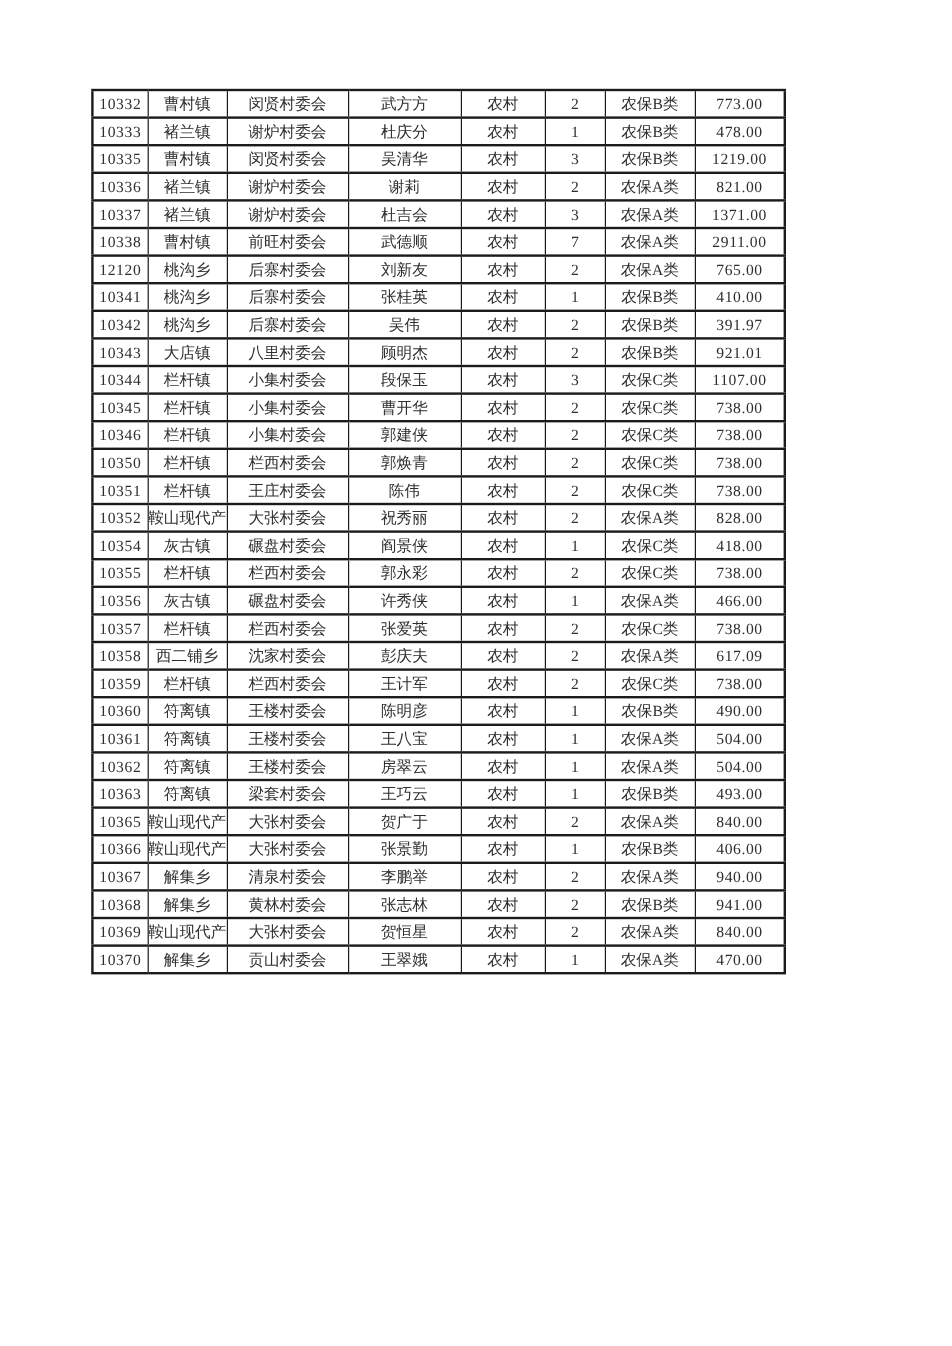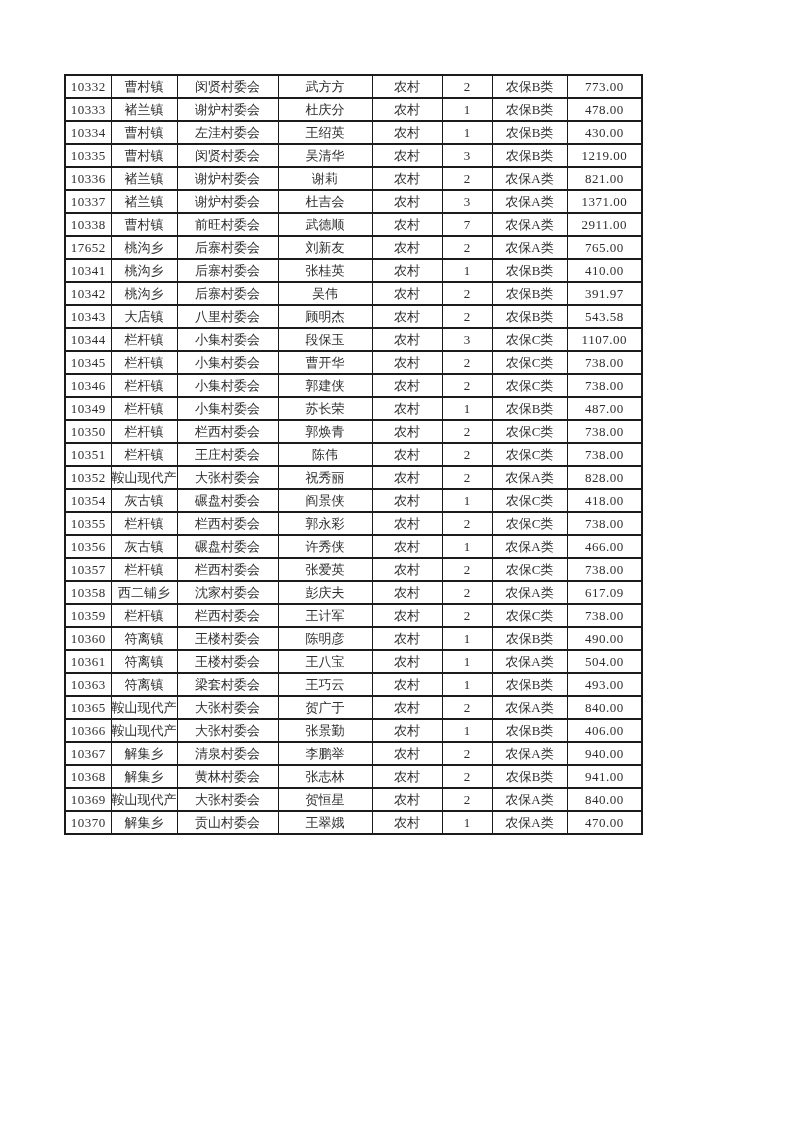--- a/index.html
+++ b/index.html
@@ -15,20 +15,21 @@
   }
   .sheet {
     position: absolute;
     left: 64px;
     top: 74px;
   }
   table.record-table {
     border-collapse: collapse;
     table-layout: fixed;
     border: 2px solid #1b1b1b;
+    margin-left: 12px;
   }
   table.record-table td {
     border: 1px solid #1b1b1b;
     border-top-width: 2px;
     border-bottom-width: 2px;
     height: 21px;
     padding: 0;
     text-align: center;
     vertical-align: middle;
     font-size: 13px;
@@ -76,30 +77,20 @@
           <td class="cell-id">10333</td>
           <td class="cell-town">褚兰镇</td>
           <td class="cell-village">谢炉村委会</td>
           <td class="cell-name">杜庆分</td>
           <td class="cell-type">农村</td>
           <td class="cell-count">1</td>
           <td class="cell-category">农保B类</td>
           <td class="cell-amount">478.00</td>
         </tr>
         <tr>
-          <td class="cell-id">10334</td>
-          <td class="cell-town">曹村镇</td>
-          <td class="cell-village">左洼村委会</td>
-          <td class="cell-name">王绍英</td>
-          <td class="cell-type">农村</td>
-          <td class="cell-count">1</td>
-          <td class="cell-category">农保B类</td>
-          <td class="cell-amount">430.00</td>
-        </tr>
-        <tr>
           <td class="cell-id">10335</td>
           <td class="cell-town">曹村镇</td>
           <td class="cell-village">闵贤村委会</td>
           <td class="cell-name">吴清华</td>
           <td class="cell-type">农村</td>
           <td class="cell-count">3</td>
           <td class="cell-category">农保B类</td>
           <td class="cell-amount">1219.00</td>
         </tr>
         <tr>
@@ -126,21 +117,21 @@
           <td class="cell-id">10338</td>
           <td class="cell-town">曹村镇</td>
           <td class="cell-village">前旺村委会</td>
           <td class="cell-name">武德顺</td>
           <td class="cell-type">农村</td>
           <td class="cell-count">7</td>
           <td class="cell-category">农保A类</td>
           <td class="cell-amount">2911.00</td>
         </tr>
         <tr>
-          <td class="cell-id">17652</td>
+          <td class="cell-id">12120</td>
           <td class="cell-town">桃沟乡</td>
           <td class="cell-village">后寨村委会</td>
           <td class="cell-name">刘新友</td>
           <td class="cell-type">农村</td>
           <td class="cell-count">2</td>
           <td class="cell-category">农保A类</td>
           <td class="cell-amount">765.00</td>
         </tr>
         <tr>
           <td class="cell-id">10341</td>
@@ -163,21 +154,21 @@
           <td class="cell-amount">391.97</td>
         </tr>
         <tr>
           <td class="cell-id">10343</td>
           <td class="cell-town">大店镇</td>
           <td class="cell-village">八里村委会</td>
           <td class="cell-name">顾明杰</td>
           <td class="cell-type">农村</td>
           <td class="cell-count">2</td>
           <td class="cell-category">农保B类</td>
-          <td class="cell-amount">543.58</td>
+          <td class="cell-amount">921.01</td>
         </tr>
         <tr>
           <td class="cell-id">10344</td>
           <td class="cell-town">栏杆镇</td>
           <td class="cell-village">小集村委会</td>
           <td class="cell-name">段保玉</td>
           <td class="cell-type">农村</td>
           <td class="cell-count">3</td>
           <td class="cell-category">农保C类</td>
           <td class="cell-amount">1107.00</td>
@@ -194,30 +185,20 @@
         </tr>
         <tr>
           <td class="cell-id">10346</td>
           <td class="cell-town">栏杆镇</td>
           <td class="cell-village">小集村委会</td>
           <td class="cell-name">郭建侠</td>
           <td class="cell-type">农村</td>
           <td class="cell-count">2</td>
           <td class="cell-category">农保C类</td>
           <td class="cell-amount">738.00</td>
-        </tr>
-        <tr>
-          <td class="cell-id">10349</td>
-          <td class="cell-town">栏杆镇</td>
-          <td class="cell-village">小集村委会</td>
-          <td class="cell-name">苏长荣</td>
-          <td class="cell-type">农村</td>
-          <td class="cell-count">1</td>
-          <td class="cell-category">农保B类</td>
-          <td class="cell-amount">487.00</td>
         </tr>
         <tr>
           <td class="cell-id">10350</td>
           <td class="cell-town">栏杆镇</td>
           <td class="cell-village">栏西村委会</td>
           <td class="cell-name">郭焕青</td>
           <td class="cell-type">农村</td>
           <td class="cell-count">2</td>
           <td class="cell-category">农保C类</td>
           <td class="cell-amount">738.00</td>
@@ -310,20 +291,30 @@
           <td class="cell-type">农村</td>
           <td class="cell-count">1</td>
           <td class="cell-category">农保B类</td>
           <td class="cell-amount">490.00</td>
         </tr>
         <tr>
           <td class="cell-id">10361</td>
           <td class="cell-town">符离镇</td>
           <td class="cell-village">王楼村委会</td>
           <td class="cell-name">王八宝</td>
+          <td class="cell-type">农村</td>
+          <td class="cell-count">1</td>
+          <td class="cell-category">农保A类</td>
+          <td class="cell-amount">504.00</td>
+        </tr>
+        <tr>
+          <td class="cell-id">10362</td>
+          <td class="cell-town">符离镇</td>
+          <td class="cell-village">王楼村委会</td>
+          <td class="cell-name">房翠云</td>
           <td class="cell-type">农村</td>
           <td class="cell-count">1</td>
           <td class="cell-category">农保A类</td>
           <td class="cell-amount">504.00</td>
         </tr>
         <tr>
           <td class="cell-id">10363</td>
           <td class="cell-town">符离镇</td>
           <td class="cell-village">梁套村委会</td>
           <td class="cell-name">王巧云</td>

